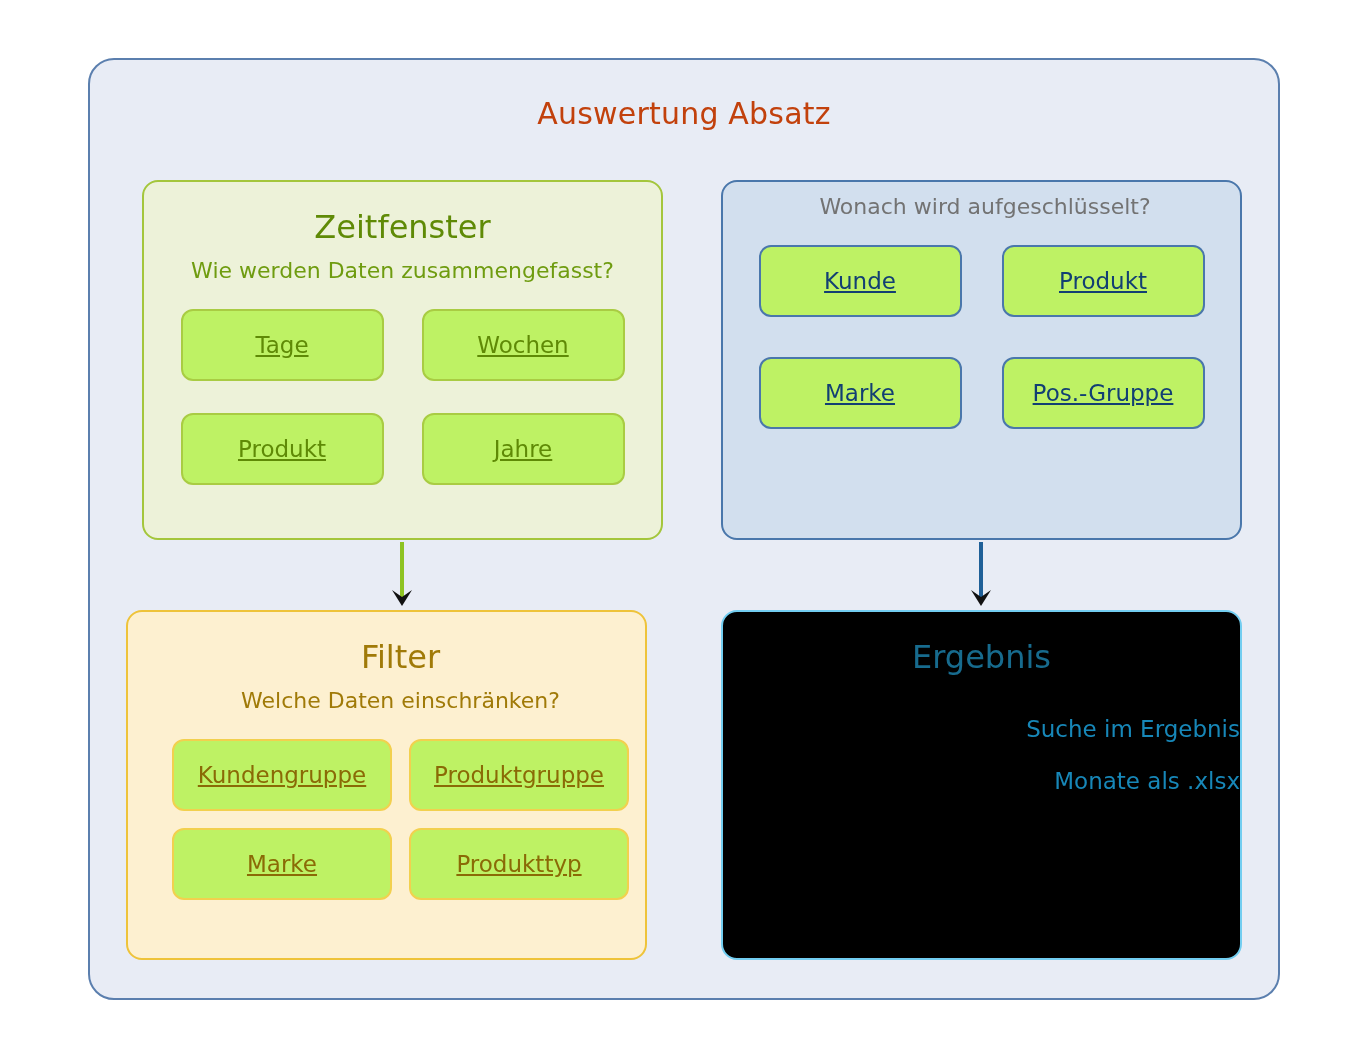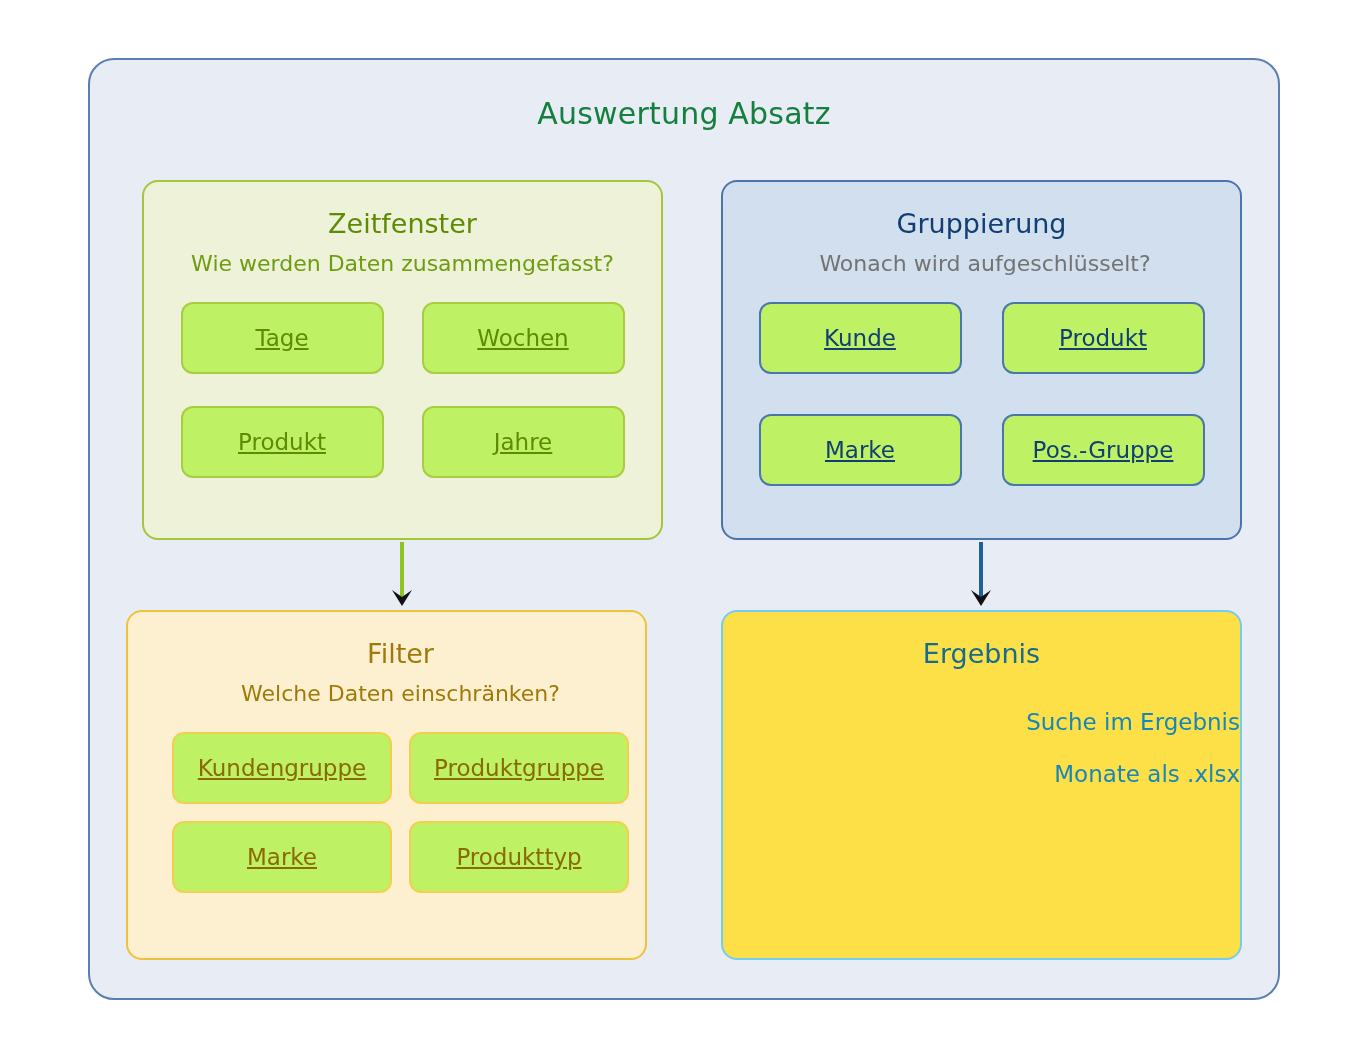--- a/index.html
+++ b/index.html
@@ -33,36 +33,36 @@
     border-radius: 26px;
   }
 
   .outer-title {
     position: absolute;
     left: 0;
     right: 0;
     top: 36px;
     text-align: center;
     font-size: 30px;
-    color: #15803d;
+    color: #c2410c;
     letter-spacing: 0.2px;
   }
 
   
   .panel {
     position: absolute;
     box-sizing: border-box;
     border-width: 2px;
     border-style: solid;
     border-radius: 16px;
   }
 
   .panel-title {
     text-align: center;
-    font-size: 27px;
+    font-size: 32px;
     margin-top: 26px;
   }
   .panel-sub {
     text-align: center;
     font-size: 22px;
     margin-top: 12px;
   }
 
   .btn-grid {
     margin: 26px auto 0 auto;
@@ -139,21 +139,21 @@
     border-color: #f2d04e;
     color: #8a6a06;
   }
 
   
   #panel-ergebnis {
     left: 631px;
     top: 550px;
     width: 521px;
     height: 350px;
-    background: #fde047;
+    background: #000000;
     border-color: #72cdf0;
   }
   #panel-ergebnis .panel-title { color: #176b8e; }
   #panel-ergebnis .ergebnis-lines {
     margin-top: 40px;
     text-align: right;
   }
   #panel-ergebnis .ergebnis-line {
     font-size: 23px;
     color: #1787b8;
@@ -184,21 +184,20 @@
       <div class="panel-sub">Wie werden Daten zusammengefasst?</div>
       <div class="btn-grid">
         <div class="opt-btn">Tage</div>
         <div class="opt-btn">Wochen</div>
         <div class="opt-btn">Produkt</div>
         <div class="opt-btn">Jahre</div>
       </div>
     </div>
 
     <div class="panel" id="panel-gruppierung">
-      <div class="panel-title">Gruppierung</div>
       <div class="panel-sub">Wonach wird aufgeschlüsselt?</div>
       <div class="btn-grid">
         <div class="opt-btn">Kunde</div>
         <div class="opt-btn">Produkt</div>
         <div class="opt-btn">Marke</div>
         <div class="opt-btn">Pos.-Gruppe</div>
       </div>
     </div>
 
     <div class="panel" id="panel-filter">

